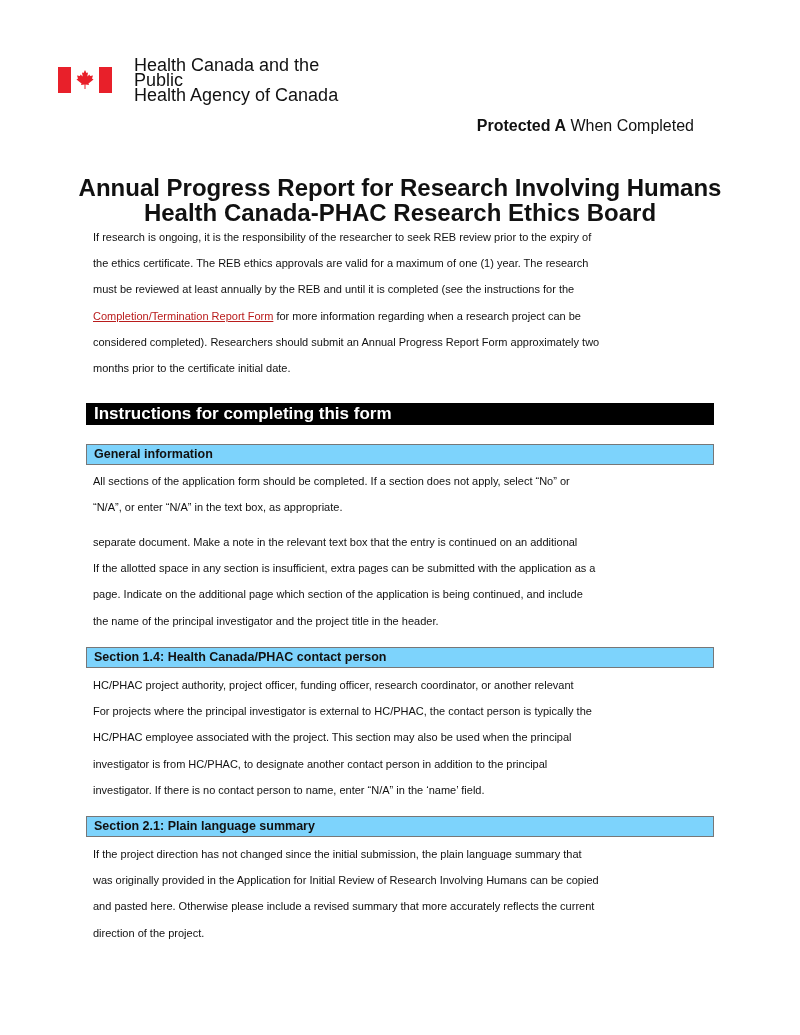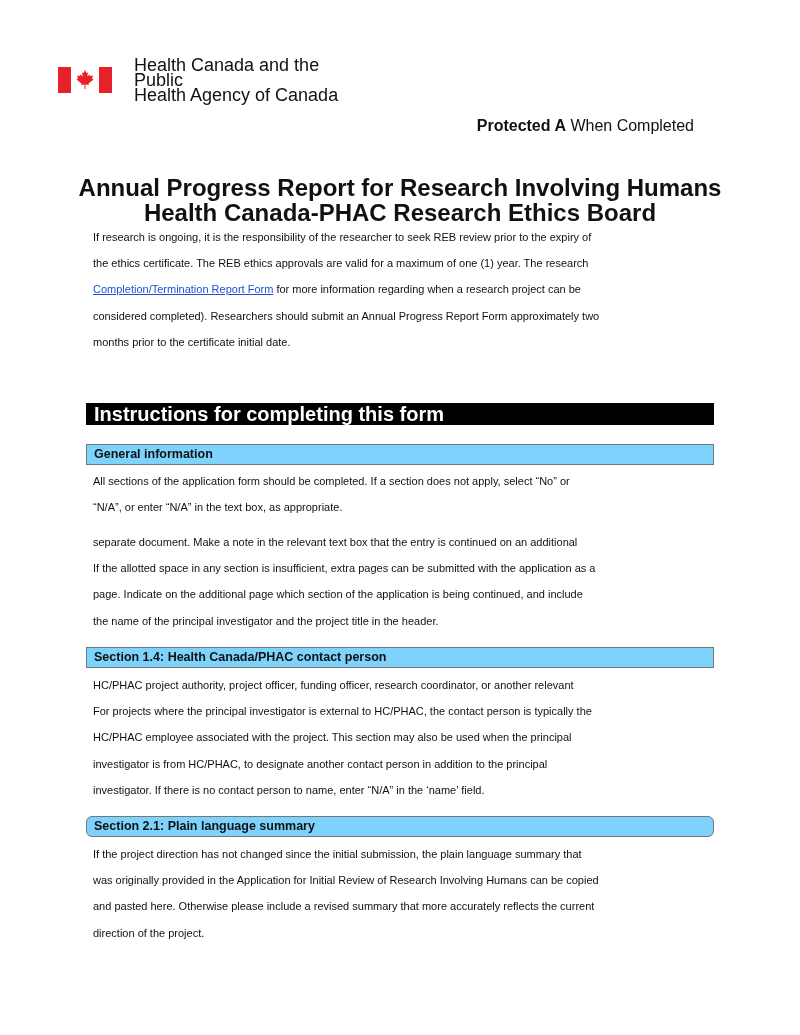--- a/index.html
+++ b/index.html
@@ -11,22 +11,22 @@
   .flag .bar.r { right: 0; }
   .flag svg { position: absolute; left: 18px; top: 3px; }
   .dept { font-family: "Liberation Sans", sans-serif; font-size: 18px; line-height: 15px; color: #111; }
   .dept.en { width: 220px; }
   .dept.fr { margin-left: 8px; }
   .protected { position: absolute; right: 106px; top: 117px; font-size: 16px; }
   .protected b { font-weight: bold; }
   .title { position: absolute; left: 0; width: 800px; top: 175px; text-align: center; font-size: 24px; font-weight: bold; line-height: 25px; }
   .content { position: absolute; left: 93px; width: 620px; font-size: 11px; line-height: 26.2px; }
   .content p { margin: 0; }
-  a.link { color: #1d4ed8; text-decoration: underline; margin-top: 46px; }
-  .black-bar { position: absolute; left: 86px; width: 628px; height: 22px; background: #000; color: #fff; font-weight: bold; font-size: 20px; line-height: 22px; padding-left: 8px; box-sizing: border-box; }
+  a.link { color: #b91c1c; text-decoration: underline; margin-top: 46px; }
+  .black-bar { position: absolute; left: 86px; width: 628px; height: 22px; background: #000; color: #fff; font-weight: bold; font-size: 17px; line-height: 22px; padding-left: 8px; box-sizing: border-box; }
   .grey-bar { position: absolute; left: 86px; width: 628px; height: 21px; background: #7dd3fc; border: 1px solid #777; font-weight: bold; font-size: 12.5px; line-height: 19px; padding-left: 7px; box-sizing: border-box; color: #111; }
 </style>
 </head>
 <body>
 
 <div class="header">
   <div class="flag">
     <div class="bar l"></div>
     <svg width="18" height="20" viewBox="0 0 18 20">
       <path fill="#e8202a" d="M9 0 L10.5 3 L12 2.5 L11.3 6.5 L13.5 4.5 L14 6 L17 5.5 L16 8.5 L17.5 9.5 L12.5 13.5 L13 15 L9.5 14.5 L9.5 19 L8.5 19 L8.5 14.5 L5 15 L5.5 13.5 L0.5 9.5 L2 8.5 L1 5.5 L4 6 L4.5 4.5 L6.7 6.5 L6 2.5 L7.5 3 Z"></path>
@@ -42,20 +42,21 @@
 <div class="protected"><b>Protected A</b><span> When Completed</span></div>
 
 <div class="title">
   <div>Annual Progress Report for Research Involving Humans</div>
   <div>Health Canada-PHAC Research Ethics Board</div>
 </div>
 
 <div class="content" style="top:224px;">
   <p>If research is ongoing, it is the responsibility of the researcher to seek REB review prior to the expiry of</p>
   <p>the ethics certificate. The REB ethics approvals are valid for a maximum of one (1) year. The research</p>
+  <p>must be reviewed at least annually by the REB and until it is completed (see the instructions for the</p>
   <p><a class="link" href="#">Completion/Termination Report Form</a><span> for more information regarding when a research project can be</span></p>
   <p>considered completed). Researchers should submit an Annual Progress Report Form approximately two</p>
   <p>months prior to the certificate initial date.</p>
 </div>
 
 <div class="black-bar" style="top:403px;">Instructions for completing this form</div>
 
 <div class="grey-bar" style="top:444px;">General information</div>
 <div class="content" style="top:468px;">
   <p>All sections of the application form should be completed. If a section does not apply, select “No” or</p>
@@ -70,19 +71,19 @@
 
 <div class="grey-bar" style="top:647px;">Section 1.4: Health Canada/PHAC contact person</div>
 <div class="content" style="top:672px;">
   <p>HC/PHAC project authority, project officer, funding officer, research coordinator, or another relevant</p>
   <p>For projects where the principal investigator is external to HC/PHAC, the contact person is typically the</p>
   <p>HC/PHAC employee associated with the project. This section may also be used when the principal</p>
   <p>investigator is from HC/PHAC, to designate another contact person in addition to the principal</p>
   <p>investigator. If there is no contact person to name, enter “N/A” in the ‘name’ field.</p>
 </div>
 
-<div class="grey-bar" style="top:816px;border-radius:6px;">Section 2.1: Plain language summary</div>
+<div class="grey-bar" style="top:816px;">Section 2.1: Plain language summary</div>
 <div class="content" style="top:841px;">
   <p>If the project direction has not changed since the initial submission, the plain language summary that</p>
   <p>was originally provided in the Application for Initial Review of Research Involving Humans can be copied</p>
   <p>and pasted here. Otherwise please include a revised summary that more accurately reflects the current</p>
   <p>direction of the project.</p>
 </div>
 
 </body></html>

